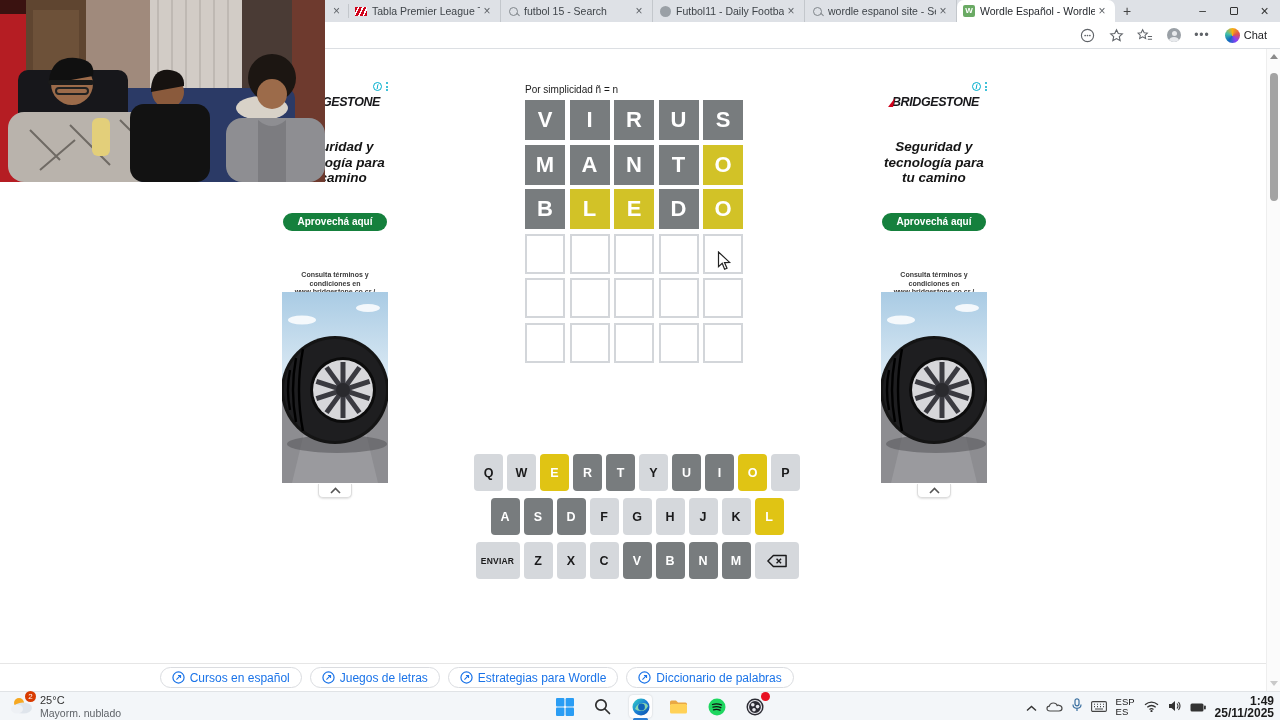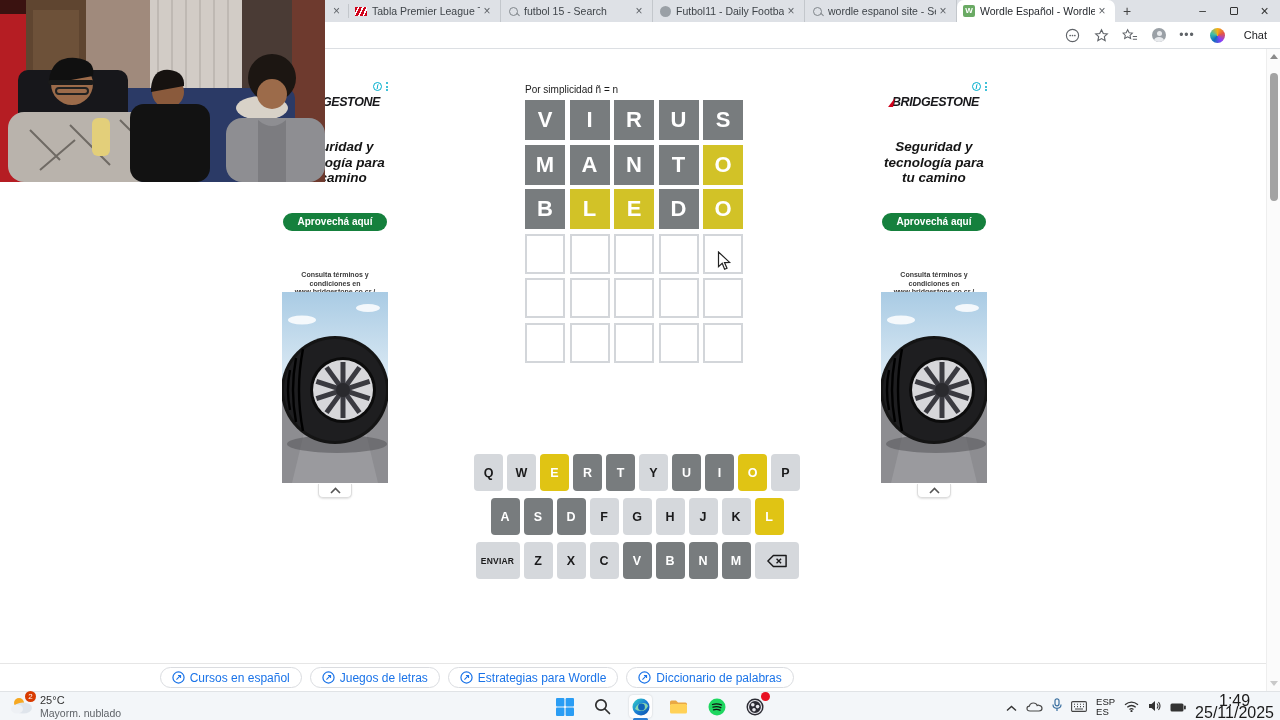--- a/index.html
+++ b/index.html
@@ -27,21 +27,21 @@
   .maxbox { width:8px; height:8px; border:1px solid #333; border-radius:1px; }
 
   
   .toolbar { position:absolute; top:22px; left:0; width:1280px; height:27px; background:#fff; border-bottom:1px solid #dcdfe3; }
   .toolbar-right { position:absolute; right:6px; top:0; height:26px; display:flex; align-items:center; gap:11px; }
   .tb-icon { display:inline-flex; align-items:center; justify-content:center; width:18px; height:18px; color:#5f6368; }
   .dots3 { font-size:12px; color:#5f6368; letter-spacing:1px; }
   .person-icon { width:14px; height:14px; border-radius:50%; background:#9aa0a6; position:relative; overflow:hidden; }
   .person-icon::before { content:""; position:absolute; top:2.5px; left:4.5px; width:5px; height:5px; border-radius:50%; background:#e8eaed; }
   .person-icon::after { content:""; position:absolute; top:8.5px; left:2px; width:10px; height:7px; border-radius:50%; background:#e8eaed; }
-  .chat-pill { display:flex; align-items:center; gap:19px; padding:2px 7px 2px 4px; border-radius:10px; }
+  .chat-pill { display:flex; align-items:center; gap:4px; padding:2px 7px 2px 4px; border-radius:10px; }
   .copilot-icon { width:15px; height:15px; border-radius:50%; background:conic-gradient(#f8b112,#e2534c,#8a3ffc,#0f6cbd,#41c0a8,#f8b112); }
   .chat-label { font-size:11px; color:#202124; }
 
   
   .note { position:absolute; left:525px; top:84px; font-size:10px; color:#1a1a1a; }
   .board { position:absolute; left:525px; top:100px; display:grid; grid-template-columns:repeat(5,40px); grid-auto-rows:40px; gap:4.5px; }
   .tile { display:flex; align-items:center; justify-content:center; font-size:22px; font-weight:bold; color:#fff; }
   .t-absent { background:#787c7e; }
   .t-present { background:#d2c227; }
   .t-empty { background:#fff; border:2px solid #d3d6da; }
@@ -92,21 +92,21 @@
   .weather-texts { display:flex; flex-direction:column; }
   .weather-temp { font-size:11px; color:#323232; line-height:13px; }
   .weather-cond { font-size:10.5px; color:#5f6368; line-height:12px; }
   .tb-center { position:absolute; left:553px; top:0; height:29px; display:flex; align-items:center; gap:15px; }
   .tb-app { position:relative; width:23px; height:23px; display:flex; align-items:center; justify-content:center; }
   .tb-app.active { background:#fdfdfe; border-radius:4px; box-shadow:0 0 2px rgba(0,0,0,.18); }
   .tb-app.active::after { content:""; position:absolute; bottom:-3px; left:4px; width:15px; height:3px; border-radius:2px; background:#2b7cd3; }
   .obs-badge { position:absolute; top:-3px; right:-4px; width:9px; height:9px; border-radius:50%; background:#e81123; }
   .tray { position:absolute; right:6px; top:0; height:29px; display:flex; align-items:center; gap:9px; }
   .lang { font-size:9.5px; line-height:10px; color:#1b1b1b; }
-  .clock { font-size:16px; line-height:12px; color:#1b1b1b; text-align:center; }
+  .clock { font-size:12px; line-height:12px; color:#1b1b1b; text-align:right;font-weight:bold; }
 
   .cursor { position:absolute; left:717px; top:251px; z-index:60; }
 </style>
 </head>
 <body>
 
 <div class="screen">
 
   <div class="tabbar">
     <div class="tabs-wrap">

